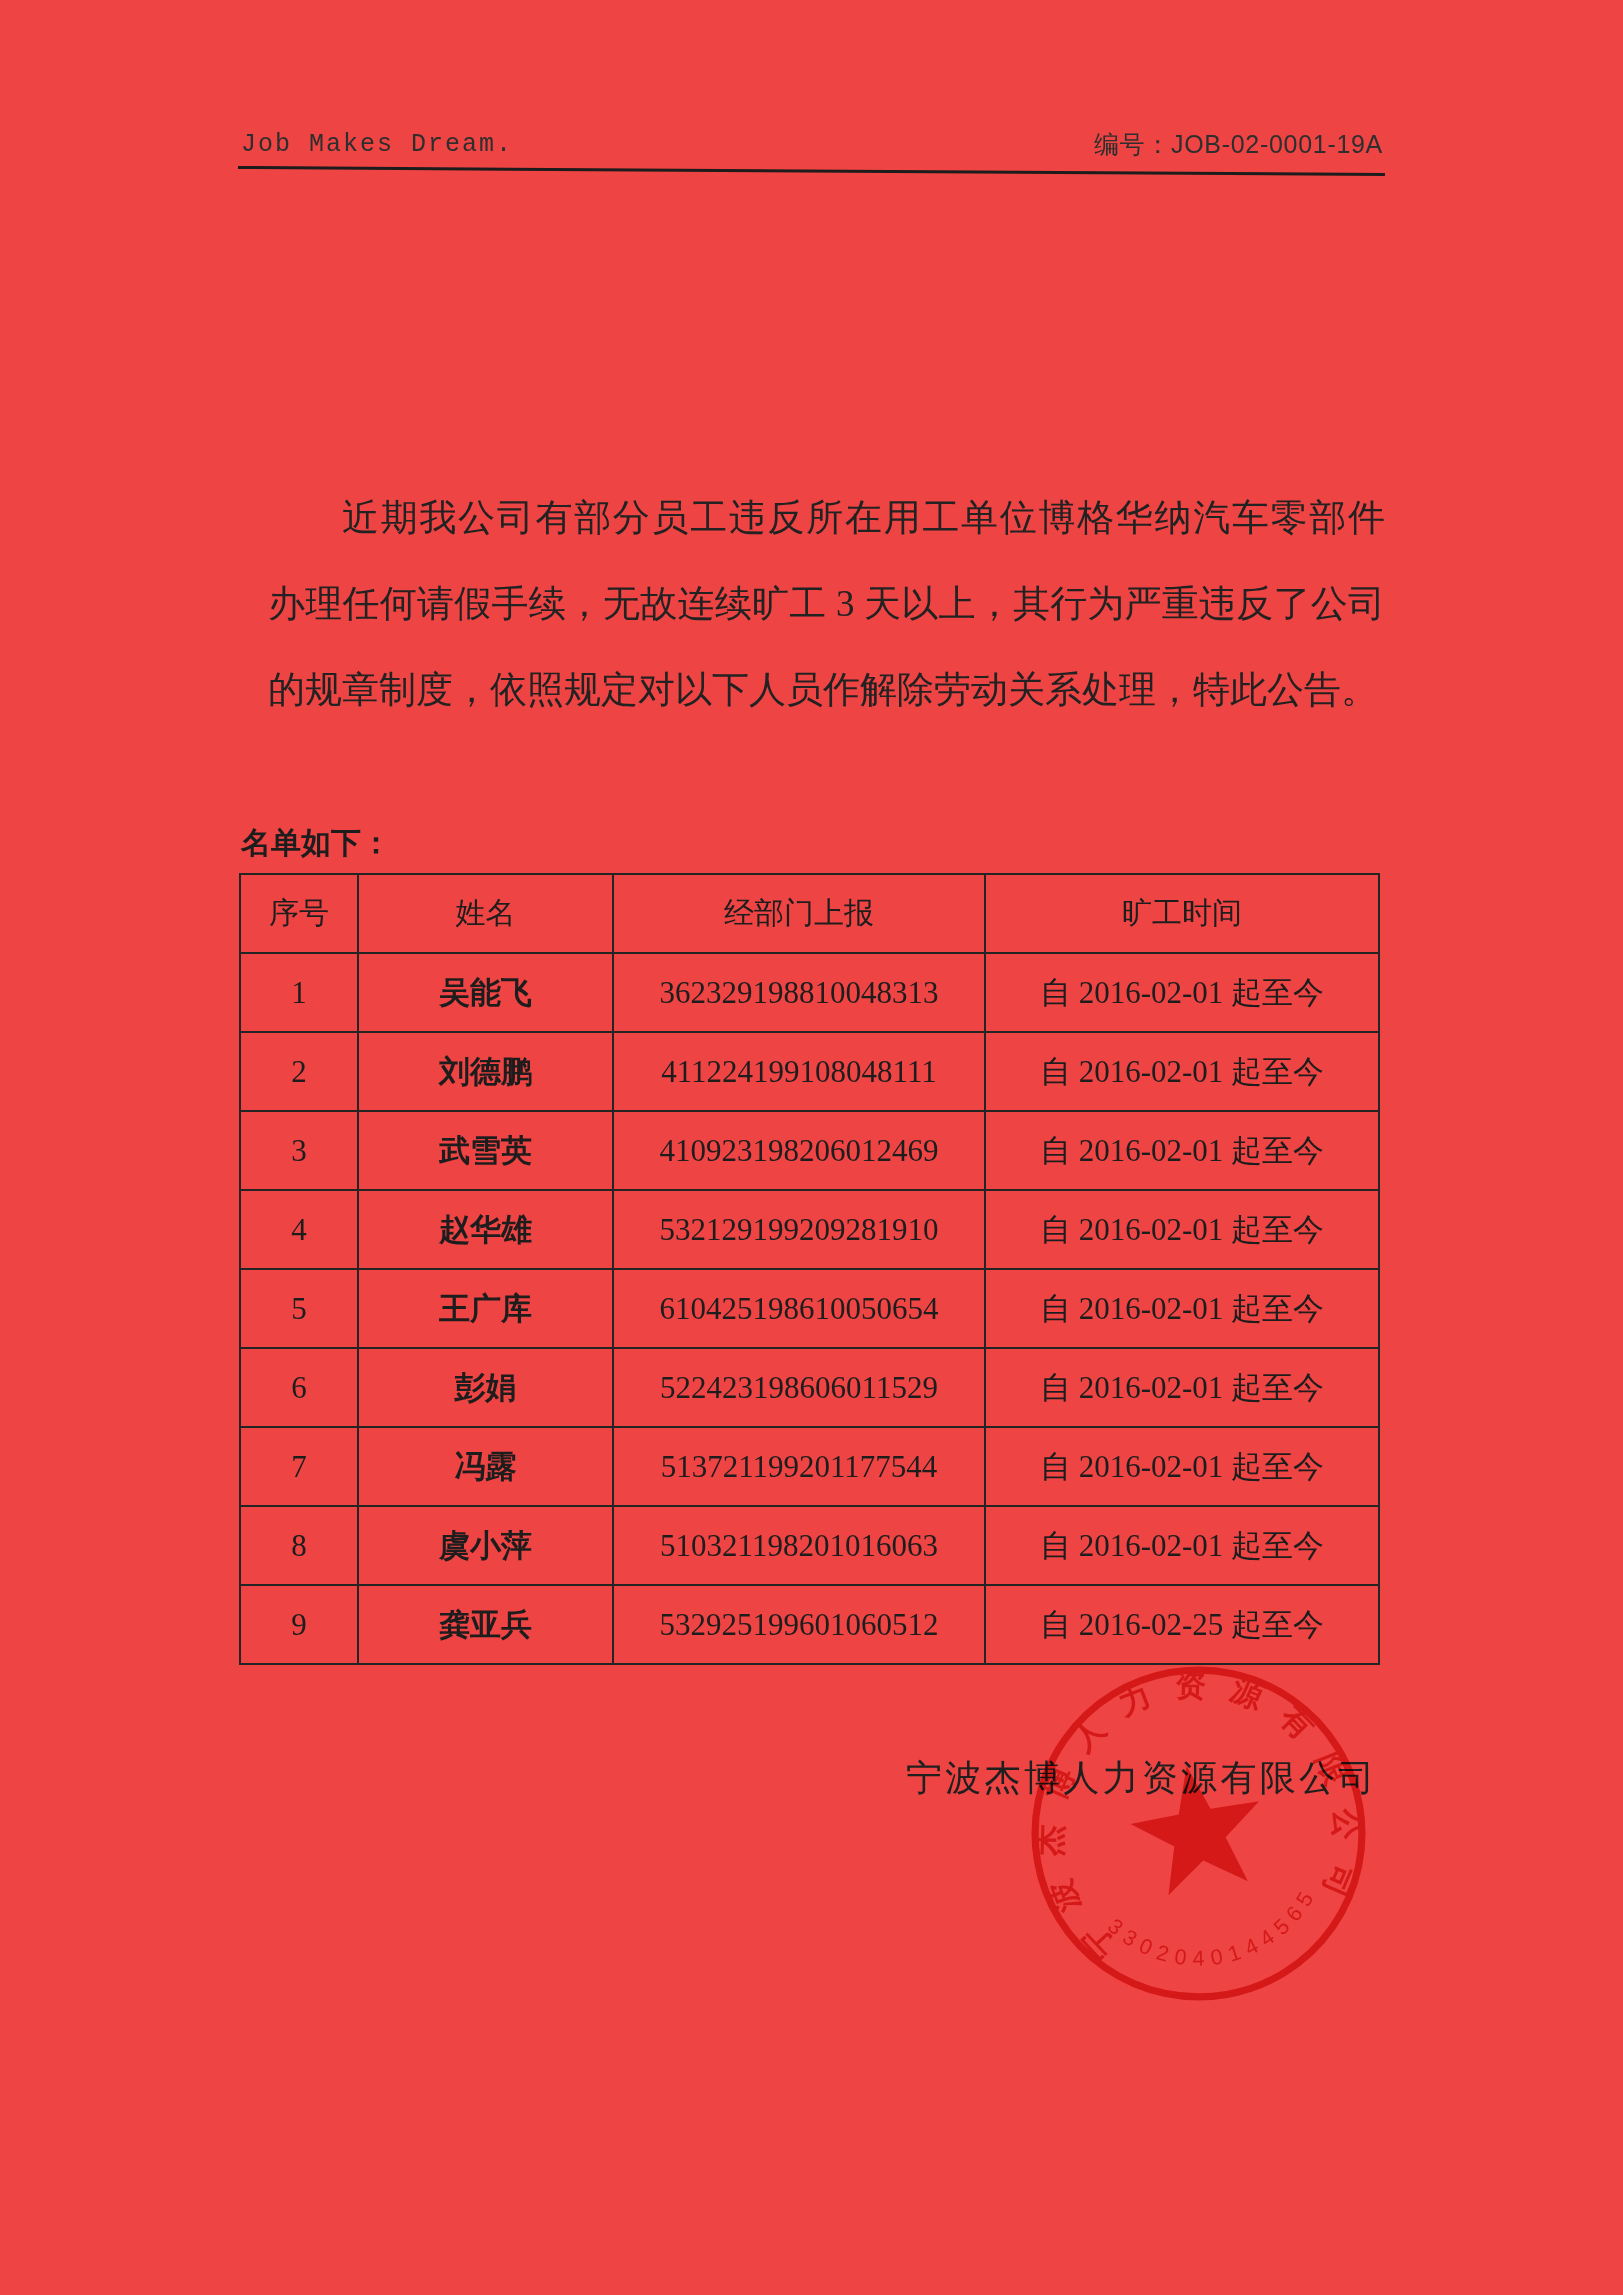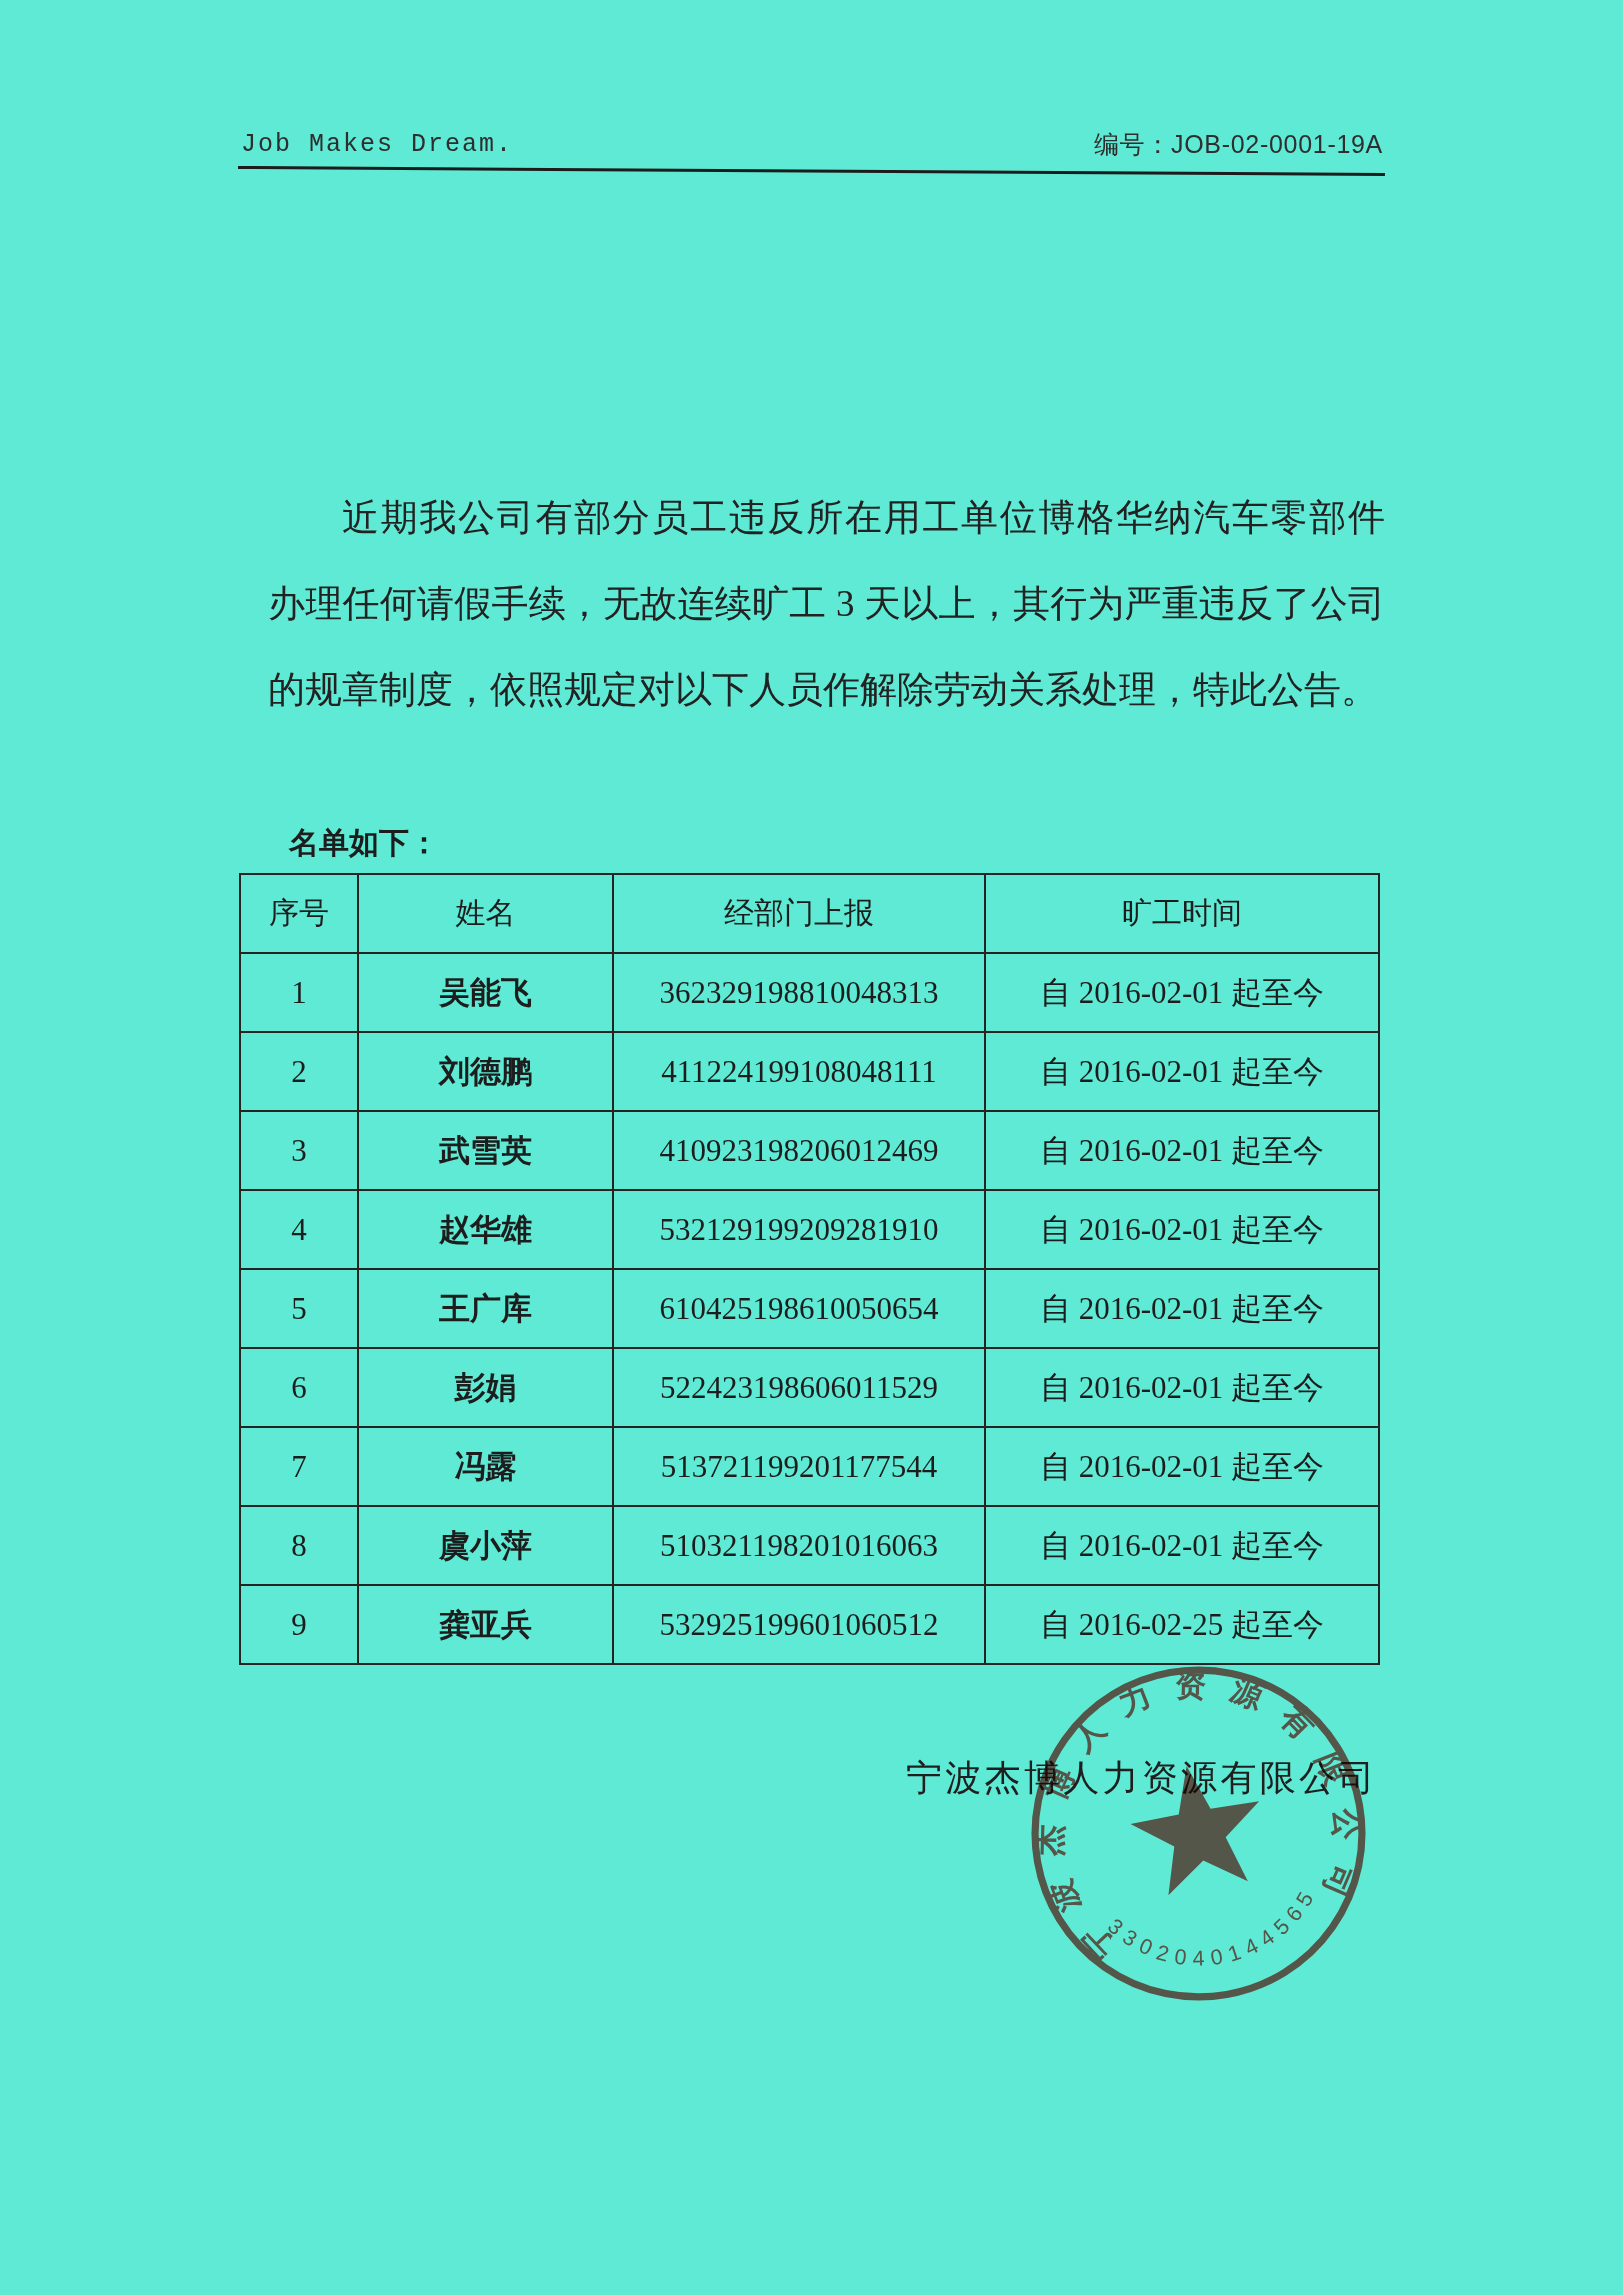--- a/index.html
+++ b/index.html
@@ -1,20 +1,20 @@
 <!DOCTYPE html>
 <html style="font-size:10.5px"><head>
 <meta charset="utf-8">
 <style>
   html,body { margin:0; padding:0; background:#8a8a8a; }
   .page {
     position:relative;
     width:1623px; height:2295px;
     margin:0 auto;
-    background:#5eead4;
+    background:#ef4444;
     overflow:hidden;
     font-family:"Liberation Serif","DejaVu Serif",serif;
     color:#1d1d1d;
   }
 
   
   .hdr-slogan {
     position:absolute; left:241px; top:130px;
     font-family:"Liberation Mono","DejaVu Sans Mono",monospace;
     font-size:25px; letter-spacing:2px; color:#2e2e2e;
@@ -42,21 +42,21 @@
   .doc-body {
     position:absolute; left:241px; top:475px; width:1144px;
     font-size:37px; line-height:86px; color:#222;
   }
   .body-line { text-align:justify; text-align-last:justify; text-justify:inter-character;margin-left:27px; }
   .body-line.first { text-indent:2em; }
   .body-line.last { text-align-last:auto; }
 
   .list-label {
     position:absolute; left:241px; top:823px;
-    font-size:30px; font-weight:bold; color:#1d1d1d;margin-left:48px;
+    font-size:30px; font-weight:bold; color:#1d1d1d;
   }
 
   
   table.roster {
     position:absolute; left:239px; top:873px;
     width:1139px; border-collapse:collapse; table-layout:fixed;
     font-size:31px; color:#1d1d1d;
   }
   table.roster th, table.roster td {
     border:2px solid #242424;

